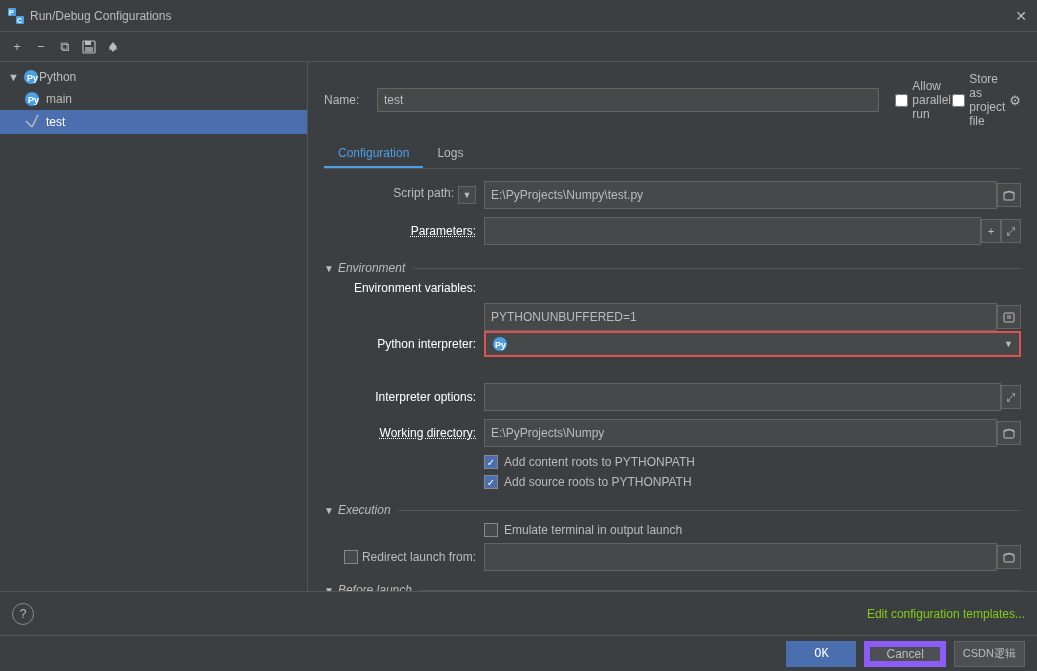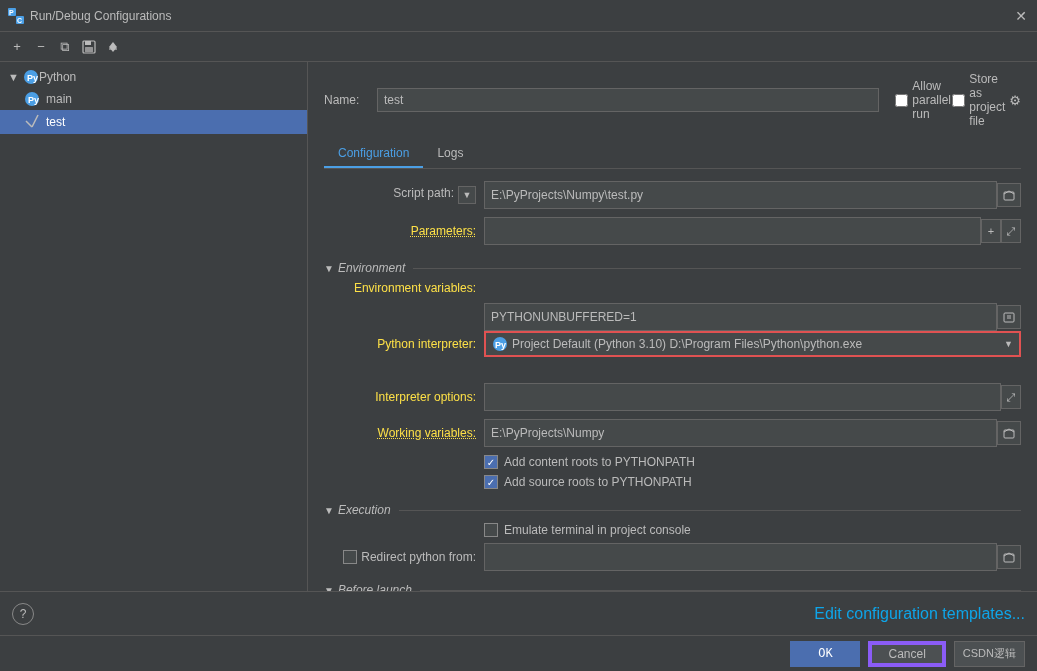--- a/index.html
+++ b/index.html
@@ -174,21 +174,21 @@
 
     .form-row {
       display: flex;
       align-items: center;
       margin-bottom: 8px;
     }
     .form-label {
       width: 160px;
       flex-shrink: 0;
       font-size: 12px;
-      color: #fde047;
+      color: #ffffff;
       text-align: right;
       padding-right: 8px;
     }
     .form-label.underlined {
       text-decoration: underline;
       text-decoration-style: dotted;
     }
     .input-browse-btn {
       width: 24px;
       height: 24px;
@@ -337,23 +337,23 @@
     .footer {
       height: 44px;
       background: #3c3f41;
       border-top: 1px solid #555;
       display: flex;
       align-items: center;
       padding: 0 12px;
       flex-shrink: 0;
     }
     .edit-templates-link {
-      color: #0ea5e9;
-      cursor: pointer;
-      font-size: 16px;
+      color: #84cc16;
+      cursor: pointer;
+      font-size: 12px;
       text-decoration: none;
     }
     .help-btn {
       width: 22px;
       height: 22px;
       border-radius: 50%;
       border: 1px solid #888;
       display: flex;
       align-items: center;
       justify-content: center;
@@ -381,21 +381,21 @@
       color: #ffffff;
       font-size: 12px;
       cursor: pointer;
       padding: 0 16px;
       font-family: Liberation Mono, monospace;
     }
     .cancel-btn {
       height: 26px;
       min-width: 70px;
       background: #4c5052;
-      border: 4px solid #8b5cf6;
+      border: 6px solid #8b5cf6;
       color: #bbbbbb;
       font-size: 12px;
       cursor: pointer;
       padding: 0 16px;
     }
     .csdn-btn {
       height: 26px;
       background: #4c5052;
       border: 1px solid #646464;
       color: #bbbbbb;
@@ -580,36 +580,35 @@
       <div class="interpreter-row">
         <span class="form-label">Python interpreter:</span>
         <div style="flex:1; position:relative; display:flex; align-items:center;">
           <div class="interpreter-select">
             <span class="interpreter-icon">
               <svg width="16" height="16" viewBox="0 0 16 16">
                 <circle cx="8" cy="8" r="7" fill="#4b9fe5"></circle>
                 <text x="3" y="11.5" font-size="9" fill="white" font-weight="bold">Py</text>
               </svg>
             </span>
-            <span style="flex:1; white-space:nowrap; overflow:hidden; text-overflow:ellipsis;">Project Default (Python 3.10) D:\Program Files\Python\python.exe</span>
             <span class="interpreter-select-arrow">▼</span>
           </div>
         </div>
       </div>
 
       <div class="form-row">
         <span class="form-label">Interpreter options:</span>
         <div class="form-input-wrapper">
           <input class="text-input-field" type="text" value="" style="">
           <div class="input-expand-btn">⤢</div>
         </div>
       </div>
 
       <div class="form-row">
-        <span class="form-label underlined">Working variables:</span>
+        <span class="form-label underlined">Working directory:</span>
         <div class="form-input-wrapper">
           <input class="text-input-field" type="text" value="E:\PyProjects\Numpy" style="">
           <div class="input-browse-btn">
             <svg width="12" height="12" viewBox="0 0 12 12">
               <rect x="1" y="3" width="10" height="8" rx="1" stroke="#bbbbbb" stroke-width="1" fill="none"></rect>
               <polyline points="1,5 6,2 11,5" stroke="#bbbbbb" stroke-width="1" fill="none"></polyline>
             </svg>
           </div>
         </div>
       </div>
@@ -634,29 +633,29 @@
 
       <div class="section-header">
         <span class="section-arrow">▼</span>
         <span class="section-title">Execution</span>
         <div class="section-line"></div>
       </div>
 
       <div class="checkbox-row">
         <label class="checkbox-row-label">
           <div class="checkbox-box"></div>
-          <span>Emulate terminal in project console</span>
+          <span>Emulate terminal in output launch</span>
         </label>
       </div>
 
 
       <div class="form-row">
         <div style="width:160px; flex-shrink:0; display:flex; align-items:center; justify-content:flex-end; padding-right:8px; gap:4px;">
           <div class="checkbox-box"></div>
-          <span>Redirect python from:</span>
+          <span>Redirect launch from:</span>
         </div>
         <div class="form-input-wrapper">
           <input class="text-input-field" type="text" value="" style="">
           <div class="input-browse-btn">
             <svg width="12" height="12" viewBox="0 0 12 12">
               <rect x="1" y="3" width="10" height="8" rx="1" stroke="#bbbbbb" stroke-width="1" fill="none"></rect>
               <polyline points="1,5 6,2 11,5" stroke="#bbbbbb" stroke-width="1" fill="none"></polyline>
             </svg>
           </div>
         </div>

